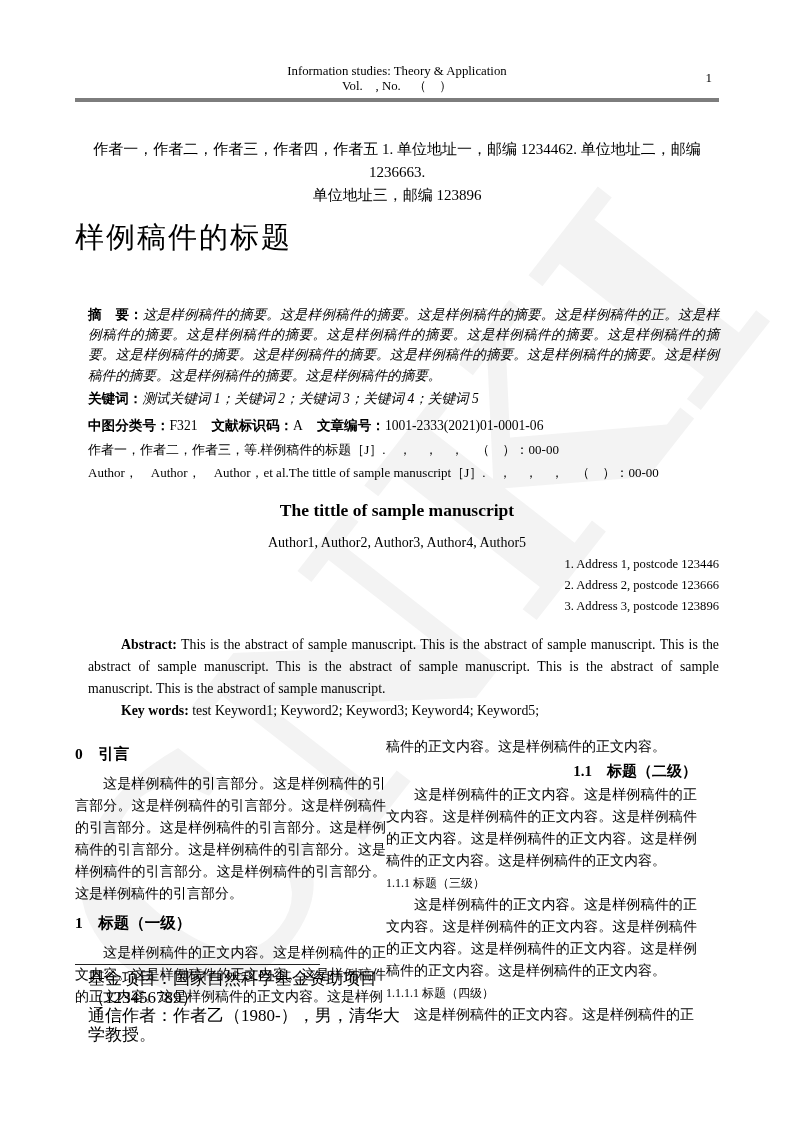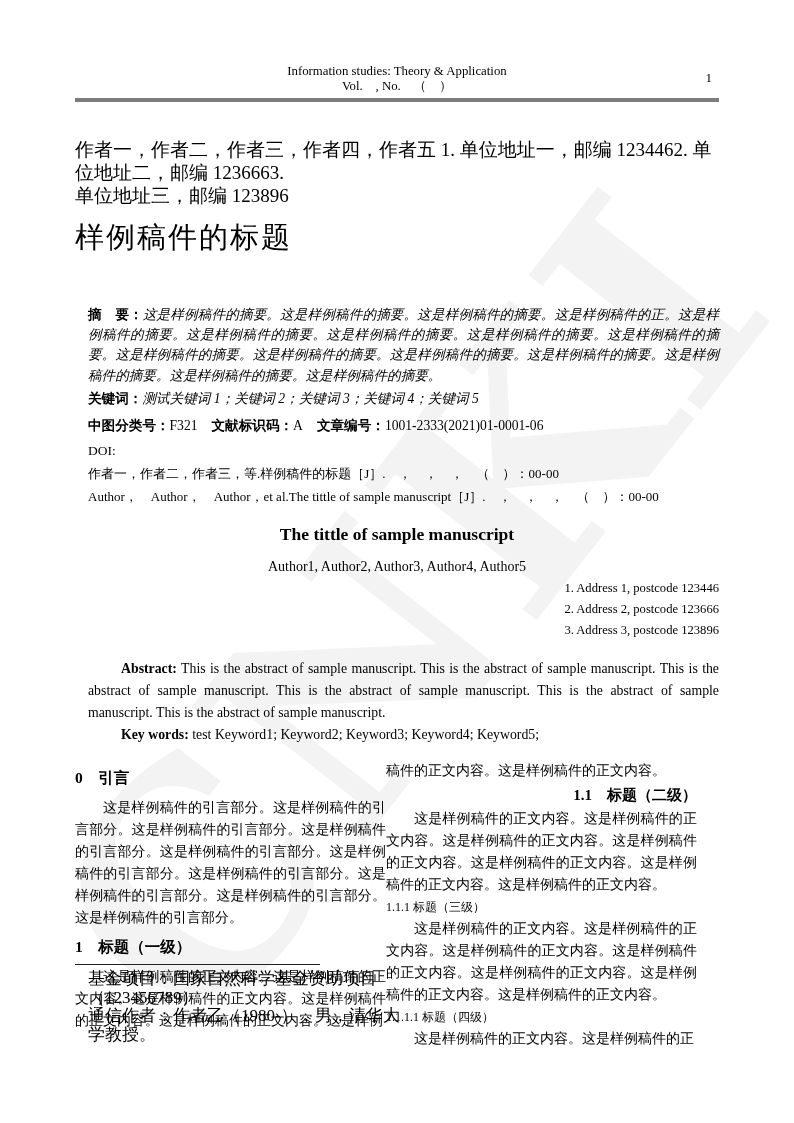--- a/index.html
+++ b/index.html
@@ -17,21 +17,21 @@
     font-family:"DejaVu Serif","Liberation Serif",serif;
     font-size:300px; font-weight:bold; color:rgba(40,40,40,0.055);
     letter-spacing:6px; pointer-events:none; z-index:0; white-space:nowrap;
   }
   .content { position:relative; z-index:1; padding:0 75px; }
   
   .journal-header { padding-top:64px; text-align:center; font-size:12.8px; line-height:15px; }
   .page-number { position:absolute; right:82px; top:70px; font-size:13px; }
   .header-rule { margin-top:4px; height:3.5px; background:#7d7d7d; }
   
-  .authors-zh { margin-top:36px; text-align:left; font-size:19px; line-height:23px; }
+  .authors-zh { margin-top:36px; text-align:center; font-size:15px; line-height:23px; }
   .title-zh { margin-top:12px; font-size:29px; font-weight:normal; letter-spacing:2px; line-height:36px; }
   .meta-block { margin-top:50px; margin-left:13px; }
   .abstract-zh { font-size:13.6px; line-height:20.4px; text-align:justify; word-break:break-all; }
   .abstract-zh .lbl, .kw-zh .lbl, .clc-row .lbl { font-weight:bold; font-style:normal; }
   .kaiti { font-style:italic; }
   .kw-zh { margin-top:3px; font-size:13.6px; line-height:20px; }
   .clc-row { margin-top:7px; font-size:13.6px; line-height:20px; }
   .clc-row .gap { margin-right:14px; }
   .doi-row { margin-top:6px; font-size:13.5px; line-height:18px; }
   .cite { margin-top:5px; font-size:13px; line-height:18px; }
@@ -80,21 +80,20 @@
 
     <h1 class="title-zh">样例稿件的标题</h1>
 
     <div class="meta-block">
       <p class="abstract-zh"><span class="lbl">摘　要：</span><span class="kaiti">这是样例稿件的摘要。这是样例稿件的摘要。这是样例稿件的摘要。这是样例稿件的正。这是样例稿件的摘要。这是样例稿件的摘要。这是样例稿件的摘要。这是样例稿件的摘要。这是样例稿件的摘要。这是样例稿件的摘要。这是样例稿件的摘要。这是样例稿件的摘要。这是样例稿件的摘要。这是样例稿件的摘要。这是样例稿件的摘要。这是样例稿件的摘要。</span></p>
 
       <p class="kw-zh"><span class="lbl">关键词：</span><span class="kaiti">测试关键词 1；关键词 2；关键词 3；关键词 4；关键词 5</span></p>
 
       <p class="clc-row"><span class="lbl">中图分类号：</span><span class="gap">F321</span><span class="lbl">文献标识码：</span><span class="gap">A</span><span class="lbl">文章编号：</span><span>1001-2333(2021)01-0001-06</span></p>
 
-      <p class="doi-row">DOI:</p>
 
       <p class="cite">作者一，作者二，作者三，等.样例稿件的标题［J］.　，　，　，　（　）：00-00</p>
       <p class="cite">Author，　Author，　Author，et al.The tittle of sample manuscript［J］.　，　，　，　（　）：00-00</p>
     </div>
 
     <h2 class="title-en">The tittle of sample manuscript</h2>
     <p class="authors-en">Author1, Author2, Author3, Author4, Author5</p>
     <p class="addr">1. Address 1, postcode 123446</p>
     <p class="addr">2. Address 2, postcode 123666</p>
     <p class="addr">3. Address 3, postcode 123896</p>

